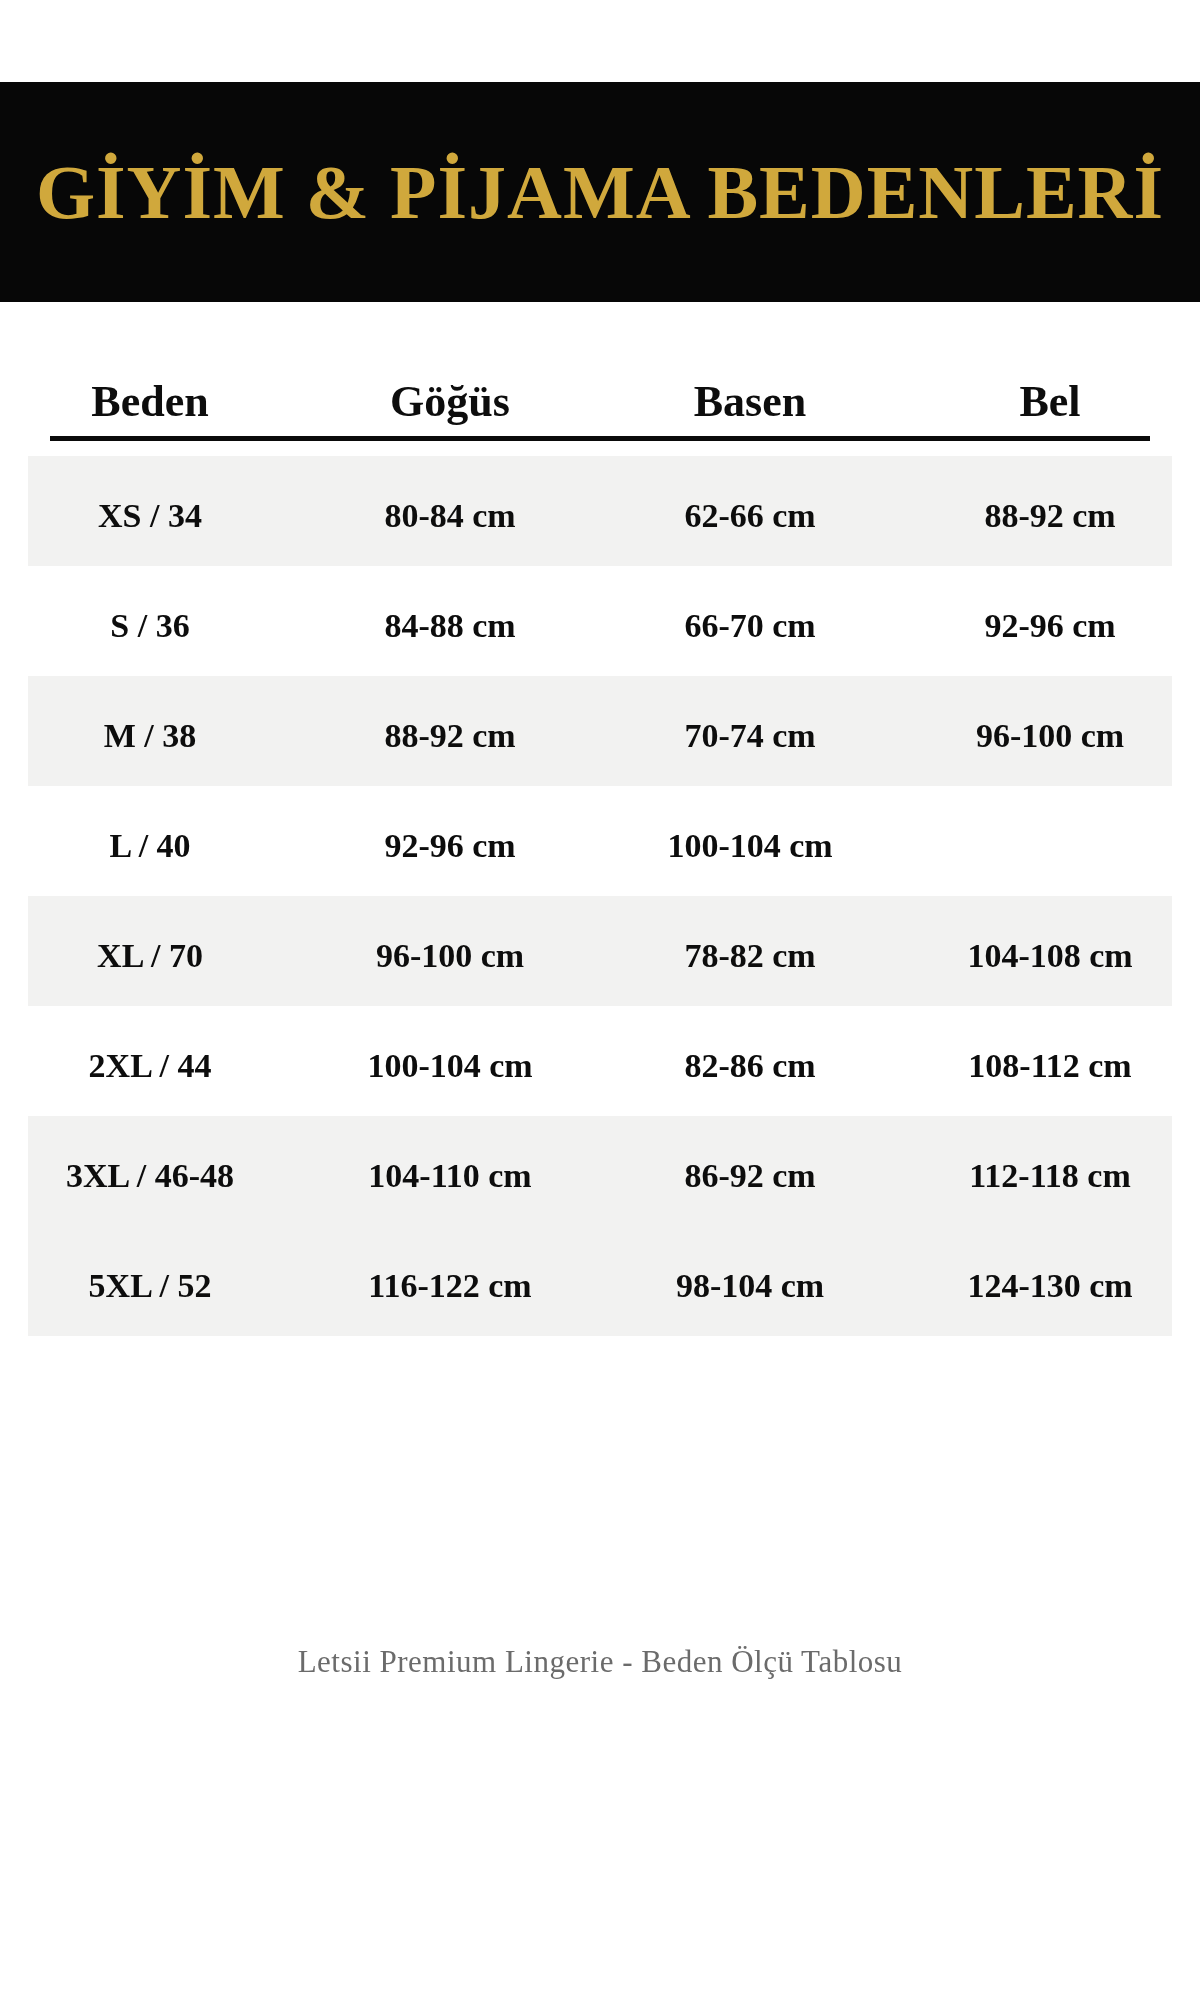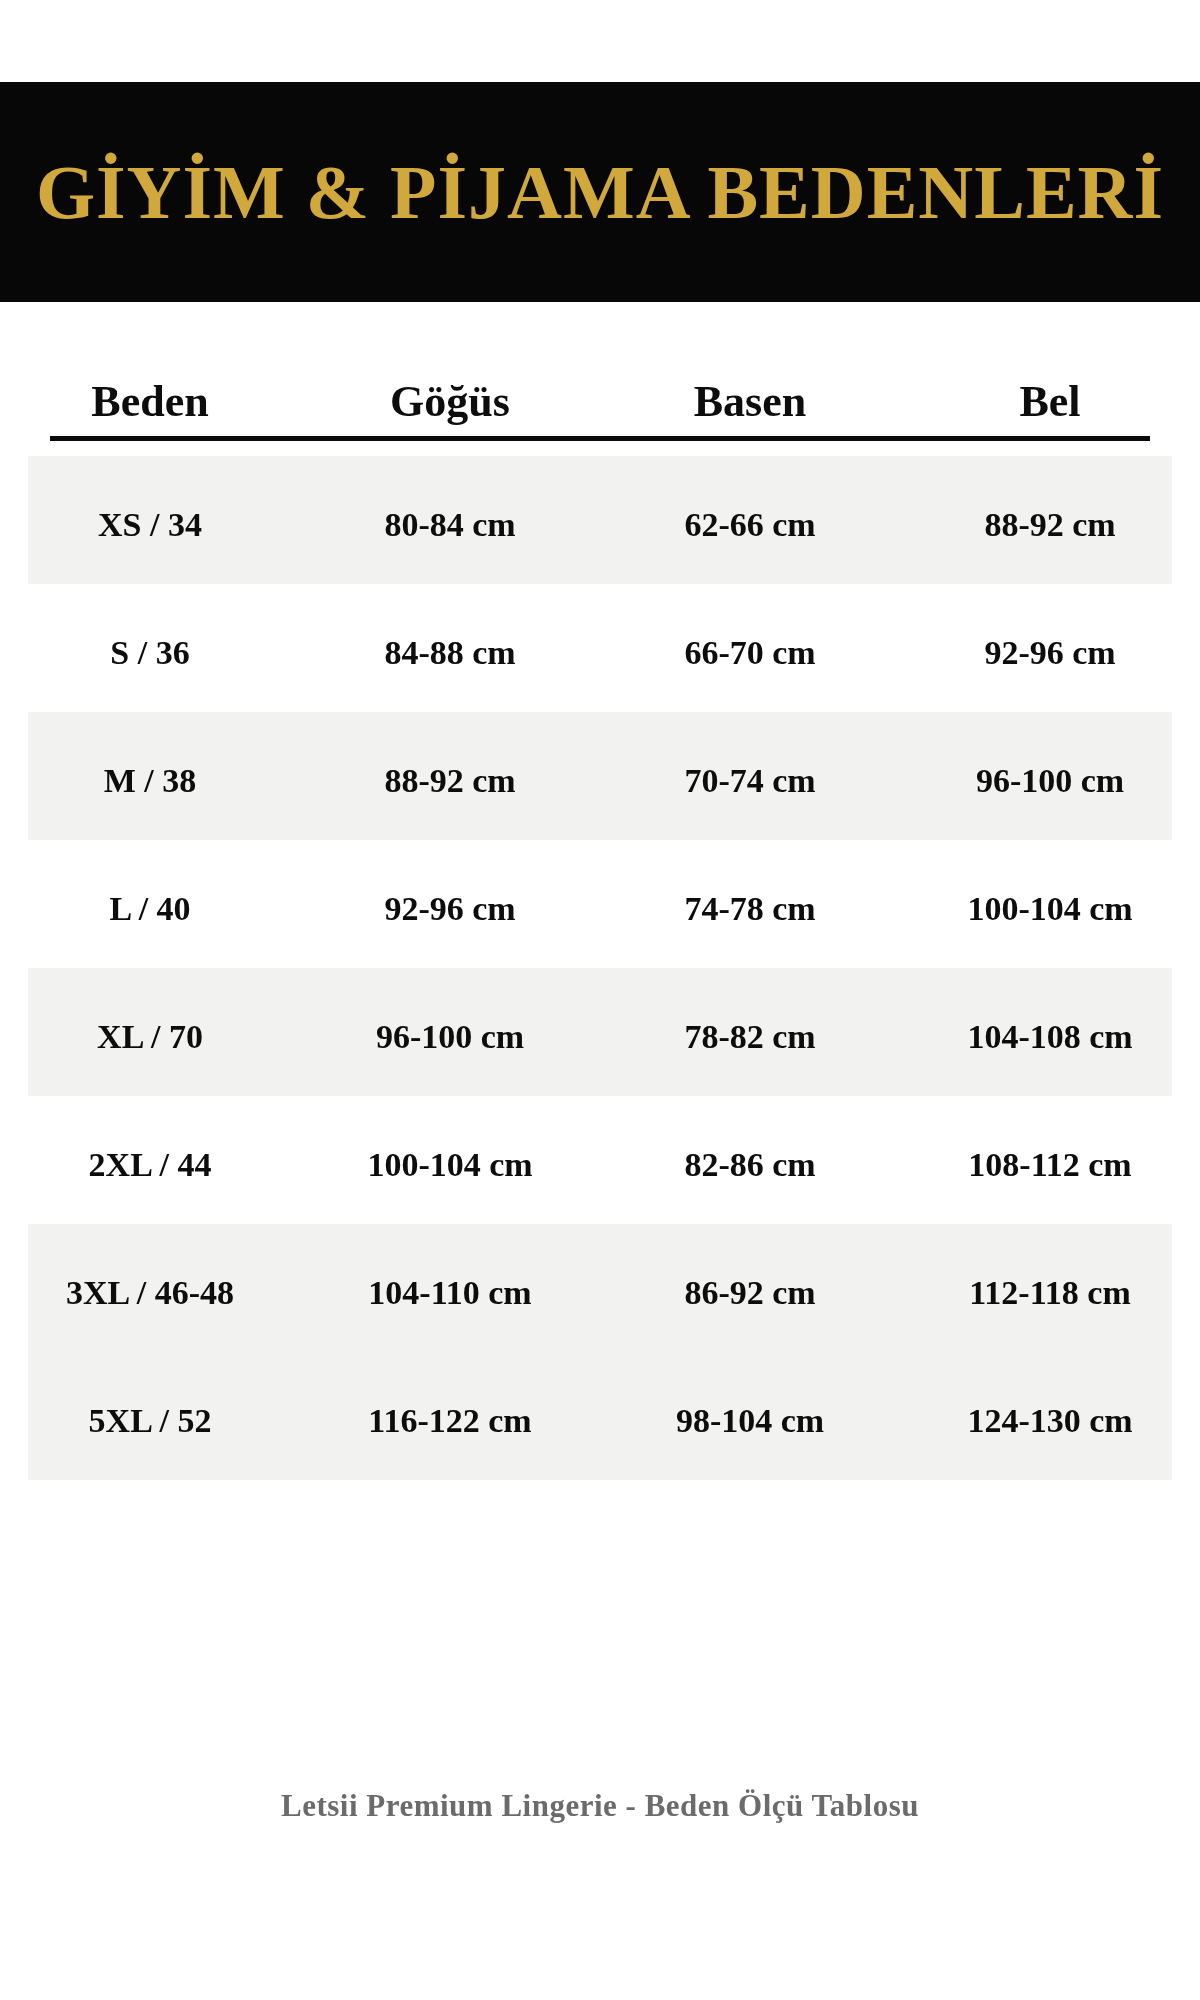--- a/index.html
+++ b/index.html
@@ -40,41 +40,41 @@
     line-height: 1;
     color: var(--text, #0d0d0d);
   }
   .rule {
     height: 5px;
     background: #0a0a0a;
     margin: 12px 50px 0 50px;
   }
   .tbody { margin-top: 15px; }
   .row {
-    height: 128px;
+    height: 110px;
     display: flex;
     align-items: center;
   }
   .row.shaded {
     background: linear-gradient(var(--shade, #f2f2f1), var(--shade, #f2f2f1)) center / calc(100% - 56px) 100% no-repeat;
   }
   .row .cell {
     width: 25%;
     text-align: center;
     font-size: 34px;
     font-weight: bold;
     line-height: 1;
     padding-top: 10px;
     color: var(--text, #0d0d0d);
   }
   .caption {
     margin-top: 310px;
     text-align: center;
     font-size: 31px;
-    font-weight: bold;
+    font-weight: normal;
     line-height: 1;
     color: var(--footer, #6b6b6b);
     letter-spacing: 0.5px;
   }
 </style>
 </head>
 <body>
 
 <div class="page" style="--band: #070707; --gold: #d0a83c; --shade: #f2f2f1; --text: #0d0d0d; --footer: #6b6b6b;">
 
@@ -105,21 +105,20 @@
         </div>
         <div class="row shaded">
           <div class="cell">M / 38</div>
           <div class="cell">88-92 cm</div>
           <div class="cell">70-74 cm</div>
           <div class="cell">96-100 cm</div>
         </div>
         <div class="row">
           <div class="cell">L / 40</div>
           <div class="cell">92-96 cm</div>
-          <div class="cell">74-78 cm</div>
           <div class="cell">100-104 cm</div>
         </div>
         <div class="row shaded">
           <div class="cell">XL / 70</div>
           <div class="cell">96-100 cm</div>
           <div class="cell">78-82 cm</div>
           <div class="cell">104-108 cm</div>
         </div>
         <div class="row">
           <div class="cell">2XL / 44</div>

